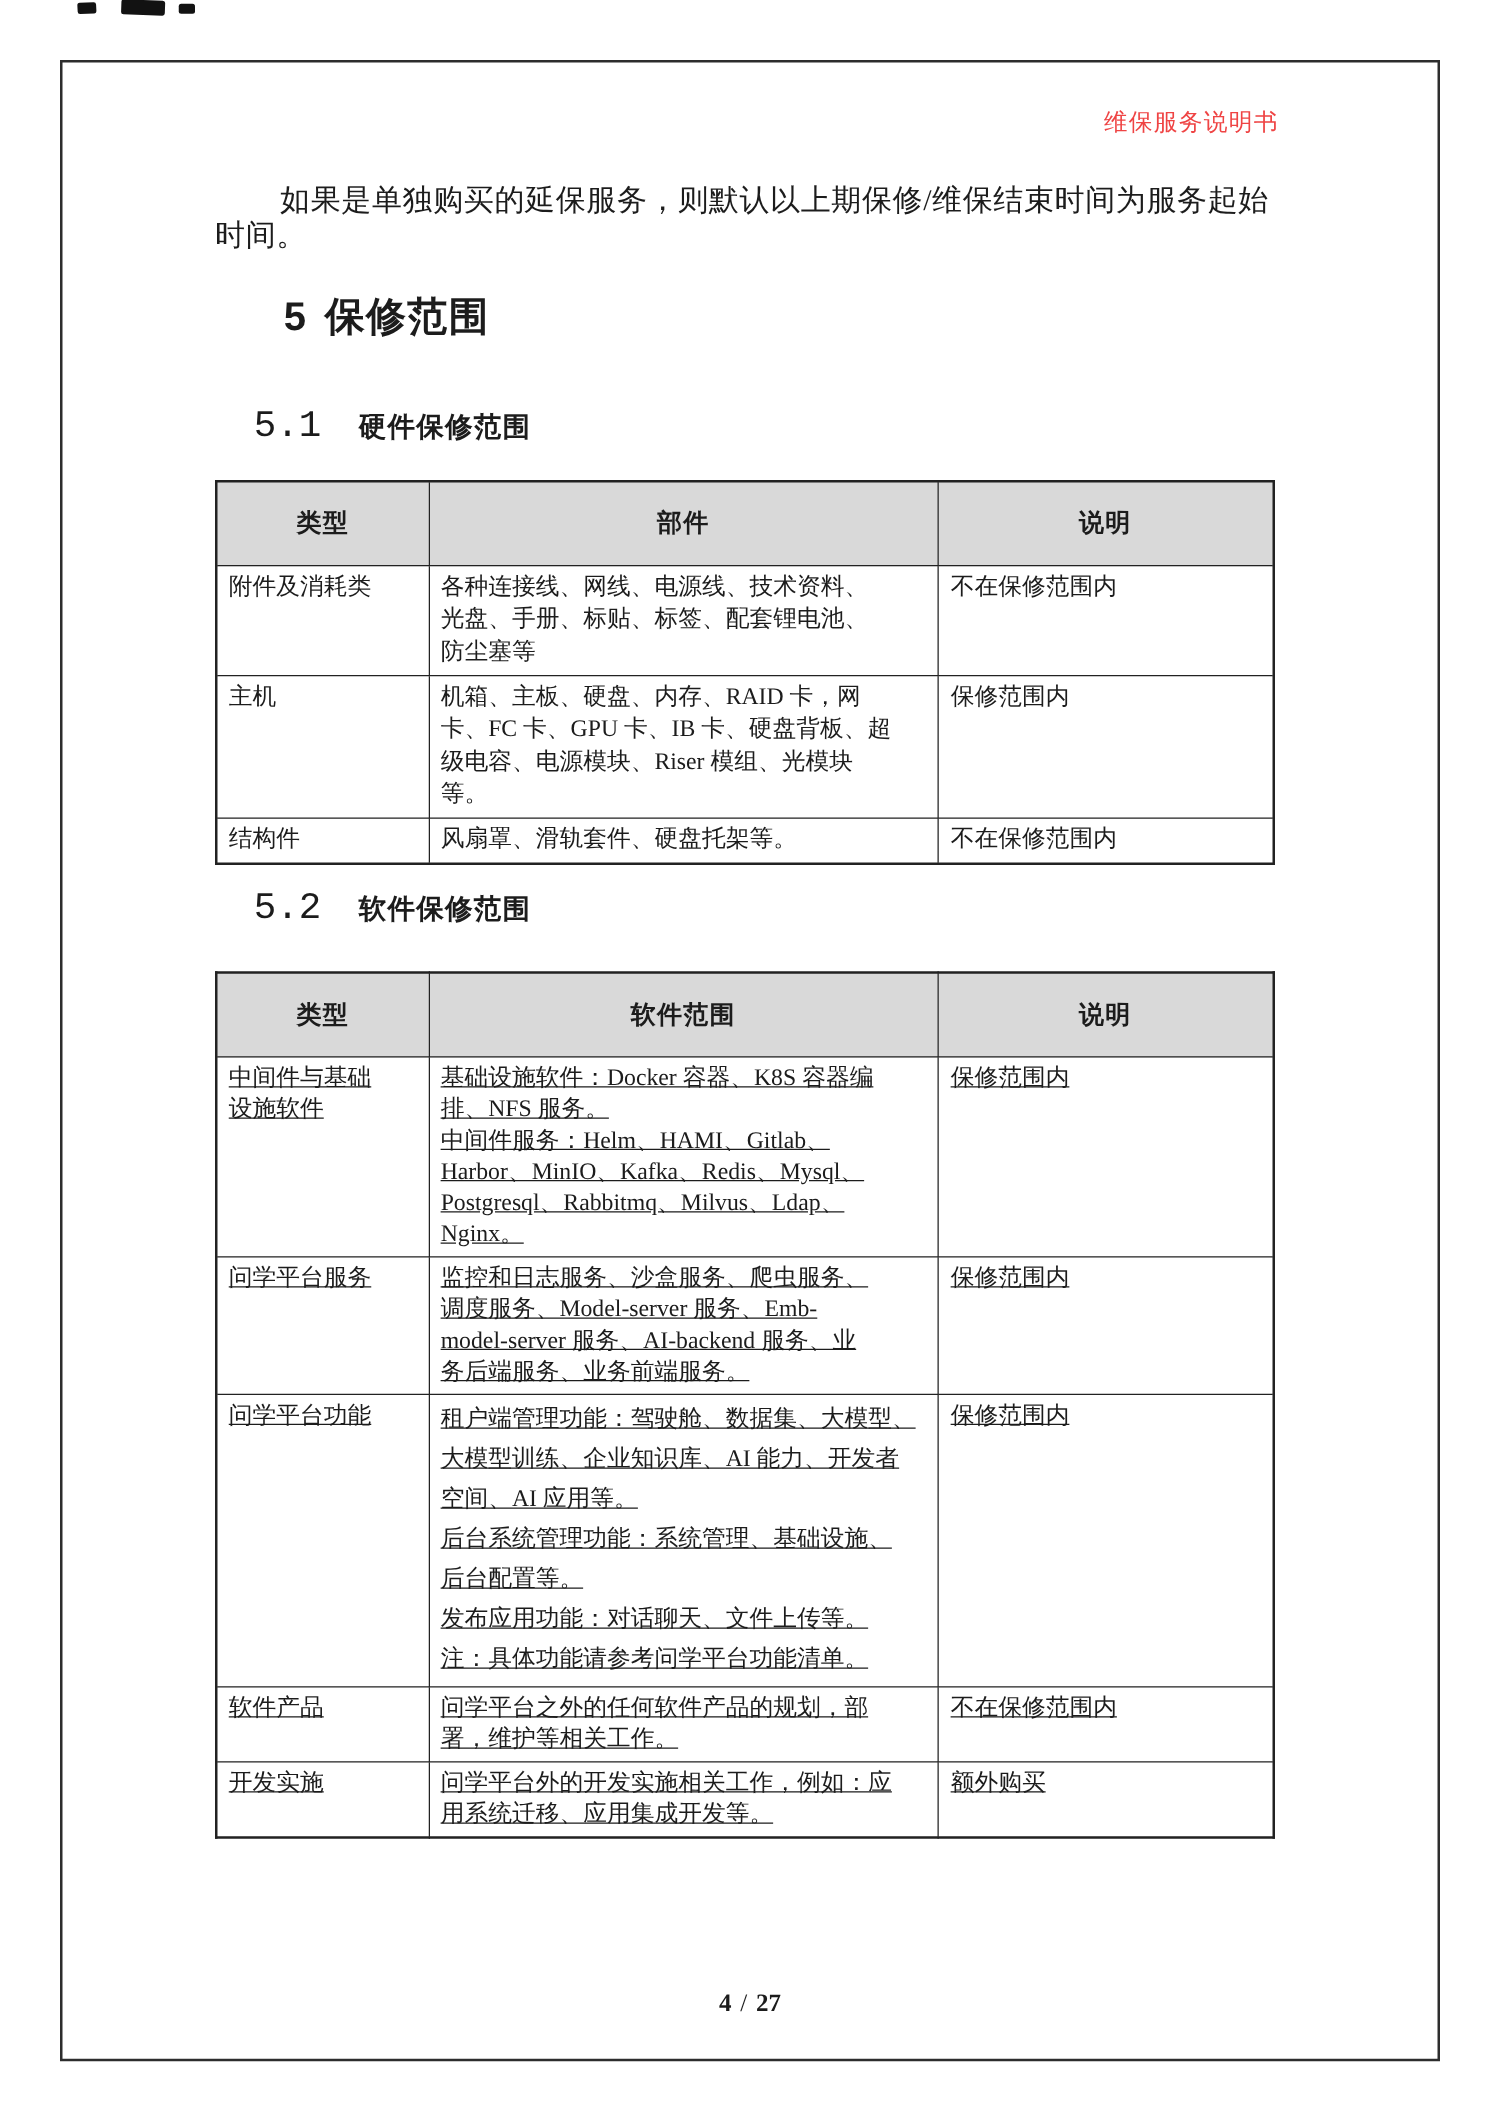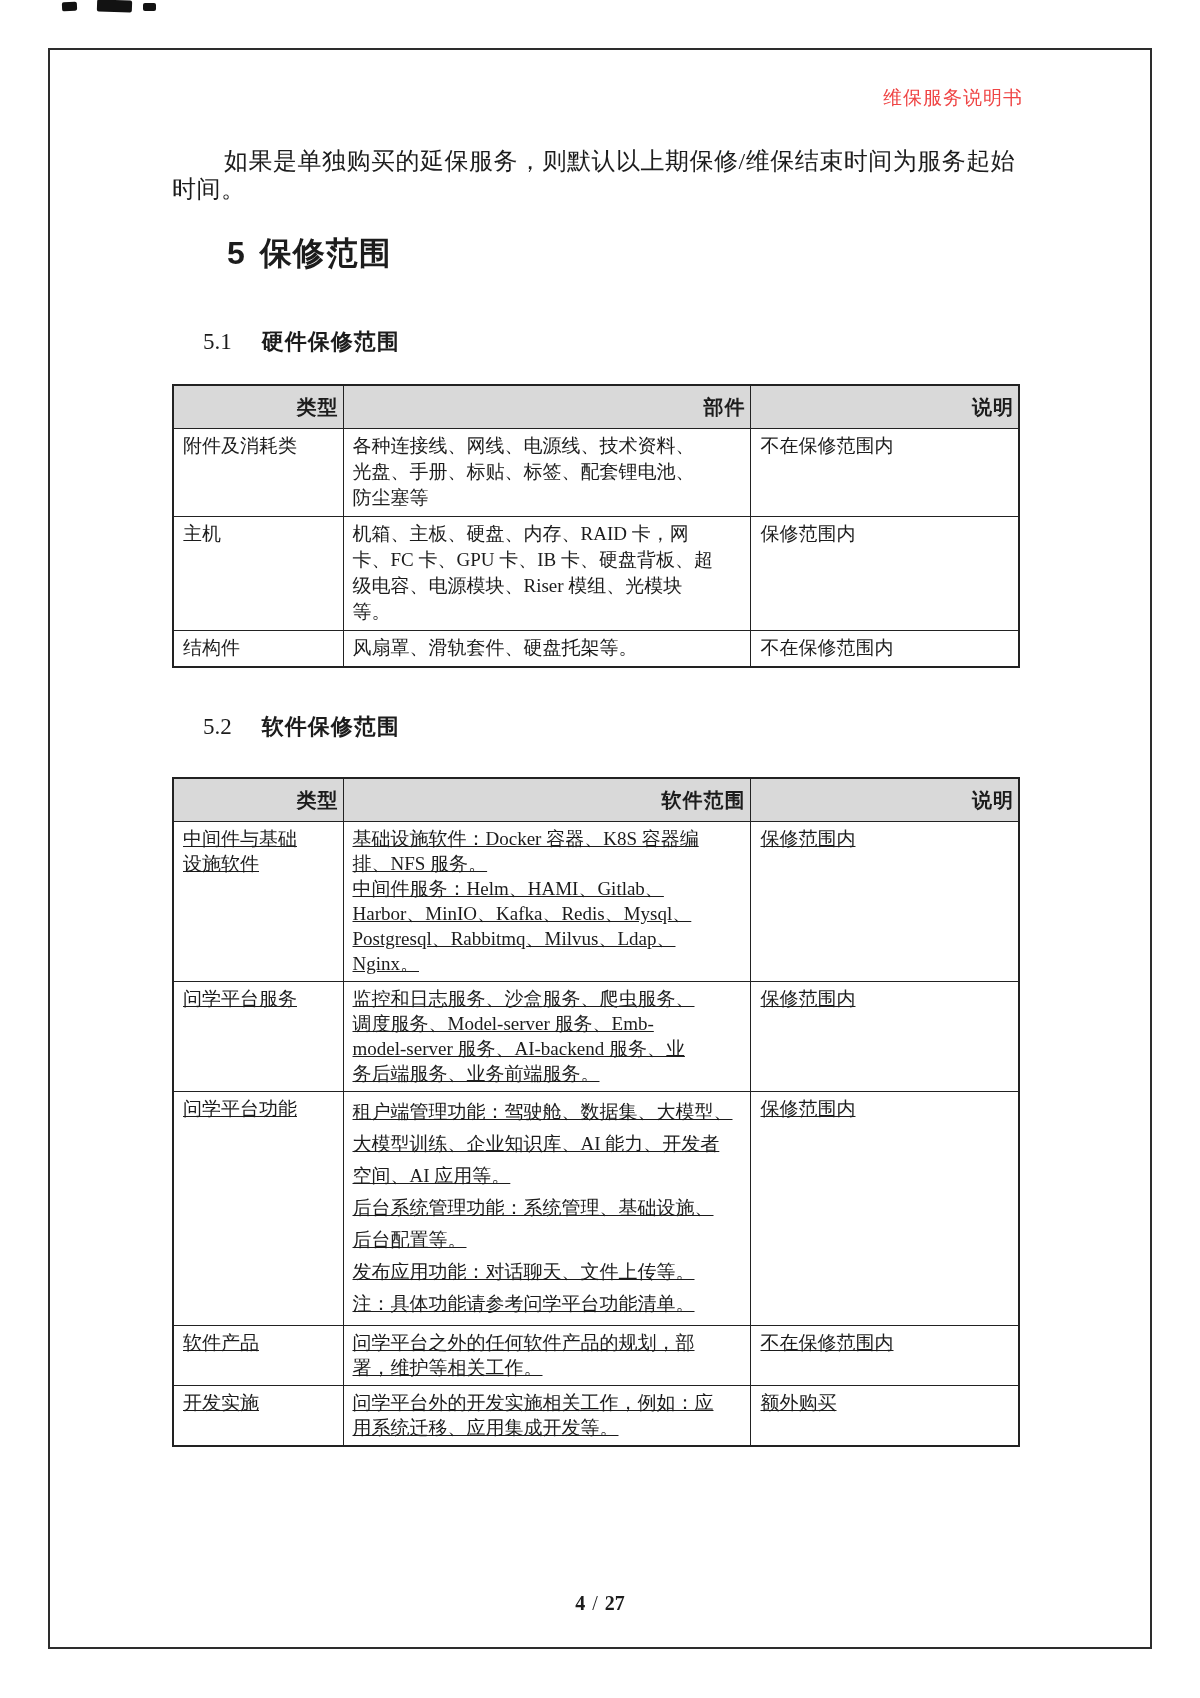--- a/index.html
+++ b/index.html
@@ -33,41 +33,41 @@
   .h-main {
     position:absolute; left:187px; top:233px;
     font-family:"Liberation Sans","DejaVu Sans",sans-serif;
     font-weight:bold; font-size:32px; line-height:40px; letter-spacing:1px;margin-left:40px;
   }
   .h-main .num { margin-right:14px; }
   .h-sub { position:absolute; left:203px; line-height:30px; }
   #h51 { top:327px; }
   #h52 { top:712px; }
   .h-sub .num {
-    font-family:Liberation Serif, serif;
-    font-weight:normal; font-size:23px; margin-right:10px;
+    font-family:Liberation Mono, monospace;
+    font-weight:normal; font-size:30px; margin-right:10px;
   }
   .h-sub .t {
     font-family:"Liberation Sans","DejaVu Sans",sans-serif;
     font-weight:bold; font-size:22px; letter-spacing:1px;margin-left:20px;
   }
 
   table {
     position:absolute; left:172px; width:846px;
     border-collapse:collapse; table-layout:fixed;
     border:2px solid #222222;
   }
   #table1 { top:384px; }
   #table2 { top:777px; }
   th {
     background:#d9d9d9;
     border:1.5px solid #222222;
     font-size:20px; font-weight:bold;
-    line-height:26px; padding:8px 4px;
-    letter-spacing:1px; text-align:right;
+    line-height:26px; padding:20px 4px;
+    letter-spacing:1px; text-align:center;
   }
   td {
     border:1.5px solid #222222;
     vertical-align:top;
     font-size:19px; line-height:26px;
     padding:4px 9px 5px 9px;
     white-space:pre-line;
   }
   #table2 td { line-height:25px;text-decoration:underline; }
   #table2 td.wide-lines { line-height:32px; }

